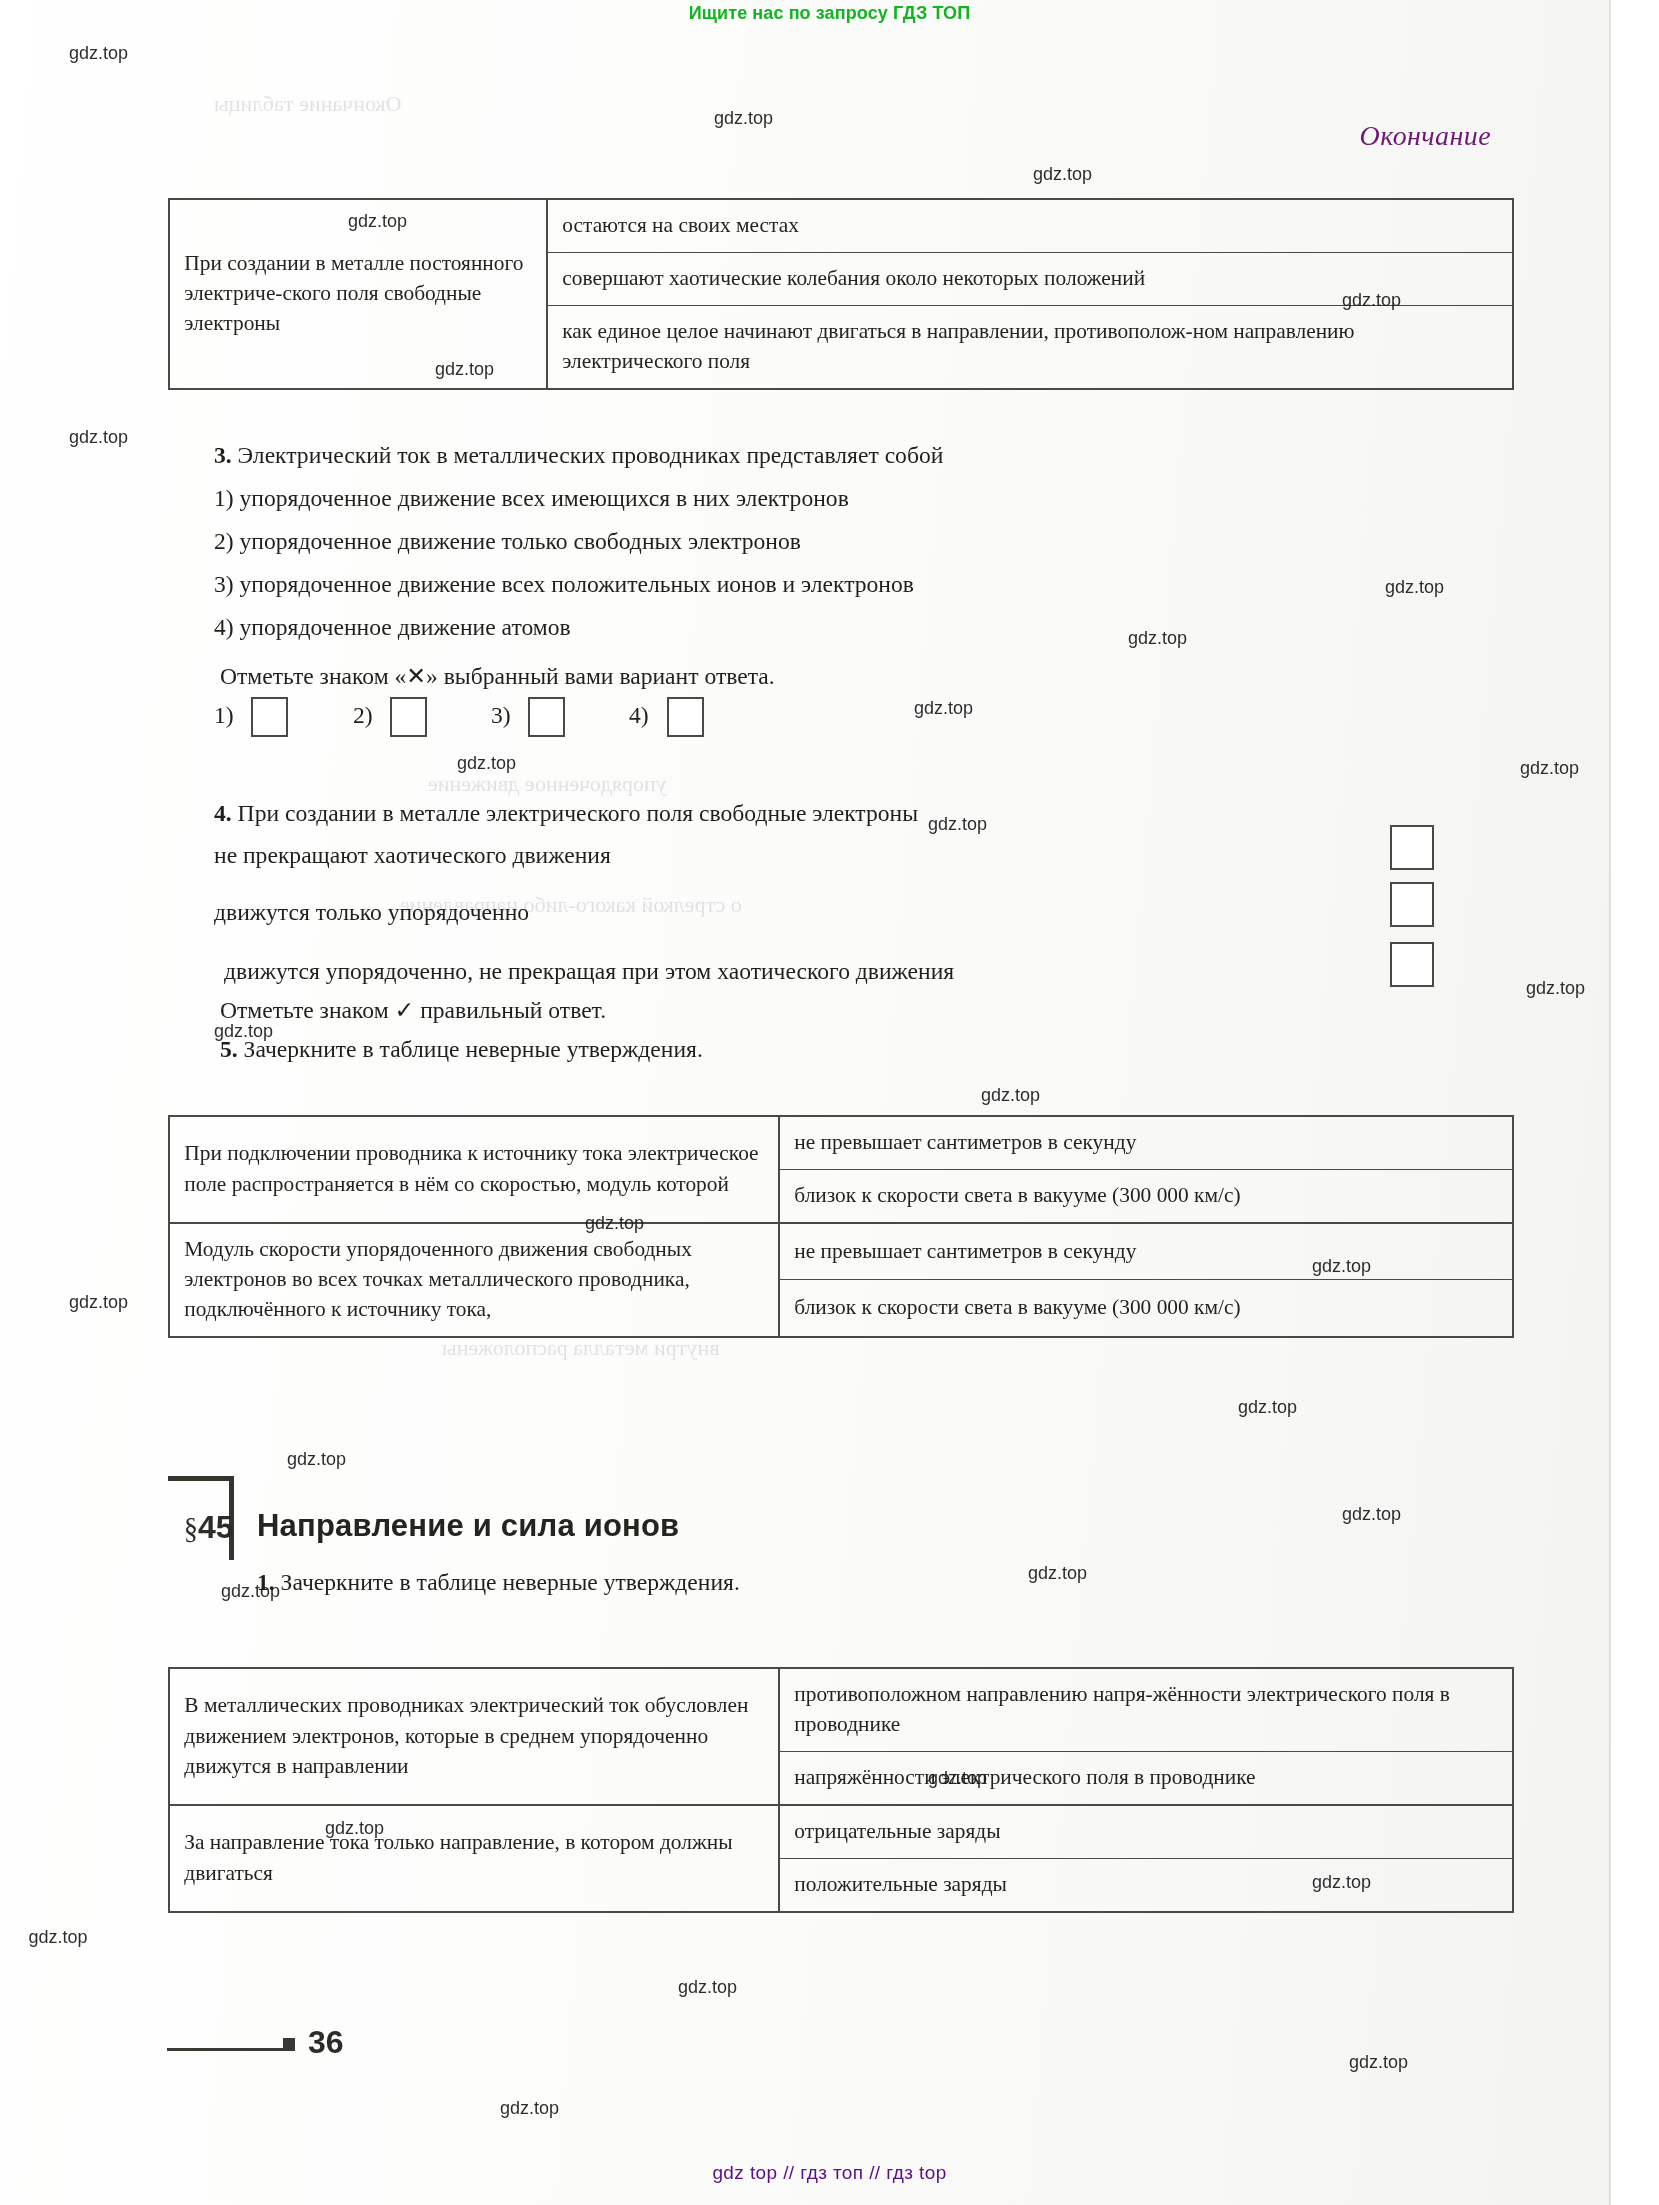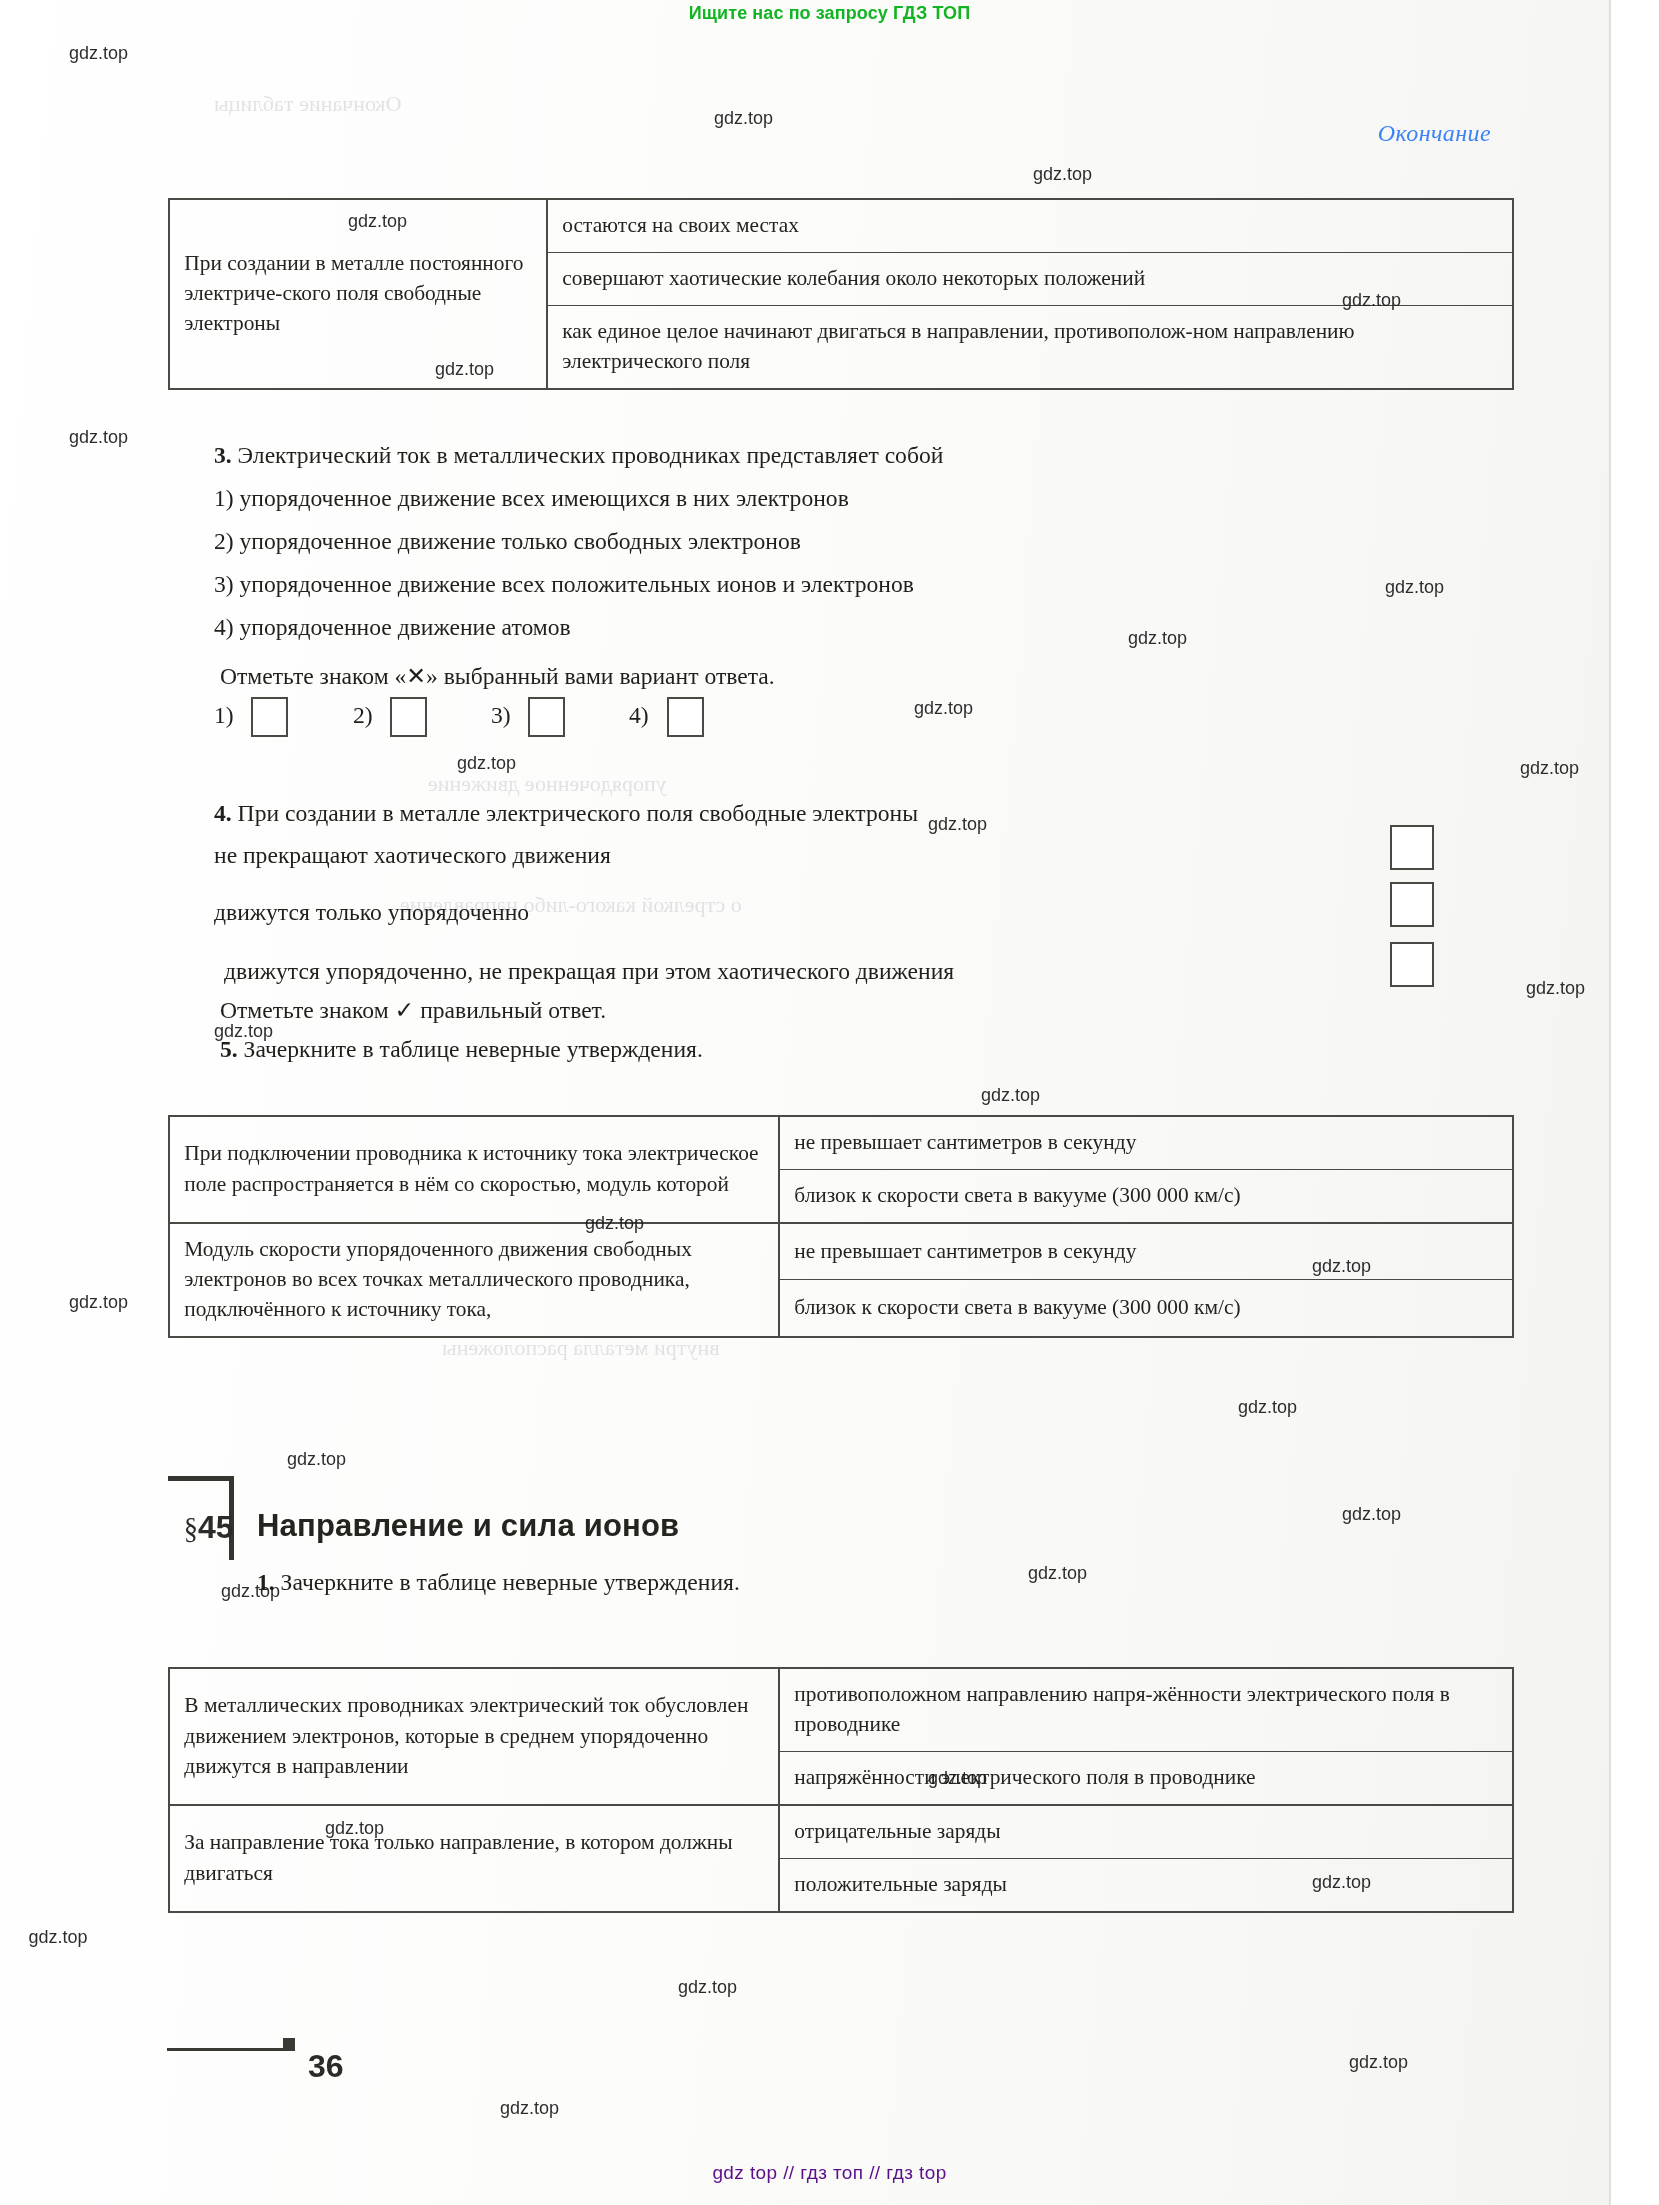--- a/index.html
+++ b/index.html
@@ -74,22 +74,22 @@
     white-space: nowrap;
     opacity: .92;
   }
   
   .running-head {
     position: absolute;
     right: 168px;
     top: 120px;
     font-family: "Liberation Serif", serif;
     font-style: italic;
-    font-size: 24px;
-    color: #3b82f6;
+    font-size: 28px;
+    color: #701a75;
     letter-spacing: 0.4px;
   }
   
   .tbl {
     position: absolute;
     border-collapse: collapse;
     table-layout: fixed;
     background: transparent;
   }
   .tbl td {
@@ -208,21 +208,20 @@
     background: #3a3a34;
   }
   .folio-num {
     position: absolute;
     left: 308px;
     top: 2024px;
     font-family: "Liberation Sans", sans-serif;
     font-size: 32px;
     font-weight: bold;
     color: #2b2b27;
-    margin-top: 24px;
   }
   
   .ghost {
     position: absolute;
     color: #c9cdd2;
     opacity: .55;
     font-size: 22px;
     white-space: nowrap;
     transform: scaleX(-1);
     pointer-events: none;

